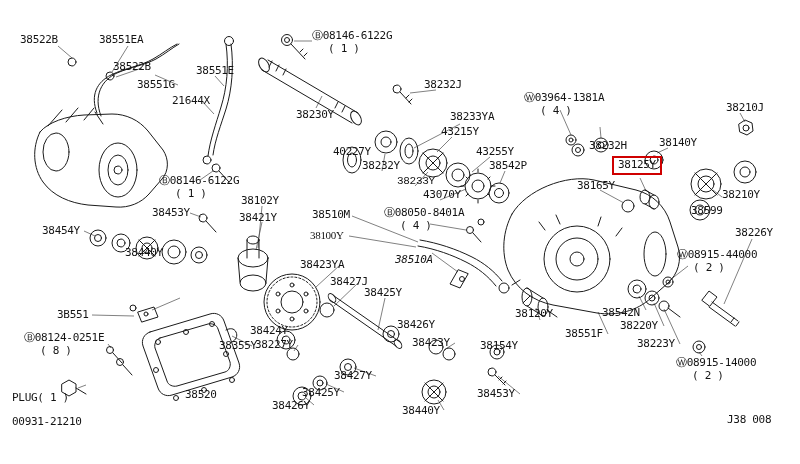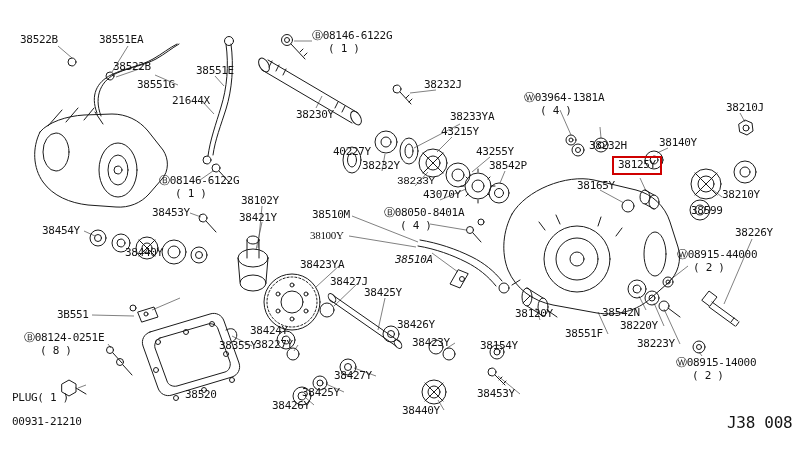--- a/index.html
+++ b/index.html
@@ -14,21 +14,21 @@
     position:absolute;
     font-size:11px;line-height:1.15;letter-spacing:-0.3px;
     color:#141414;white-space:pre;cursor:default;
   }
   .part-label .sub{padding-left:16px;}
   .part-label.highlighted{
     border:2px solid var(--hl,#cf0000);
     padding:1px 4px;
   }
   #page-code{
-    position:absolute;font-size:16px;letter-spacing:-0.3px;color:#141414;
+    position:absolute;font-size:11px;letter-spacing:-0.3px;color:#141414;
   }
 </style>
 </head>
 <body>
 
 <svg id="artwork" width="800" height="464" viewBox="0 0 800 464">
 
   <g stroke="#4a4a4a" stroke-width="0.7" fill="none">
     <path d="M58 46 L72 58"></path>
     <path d="M128 46 L112 72"></path>

